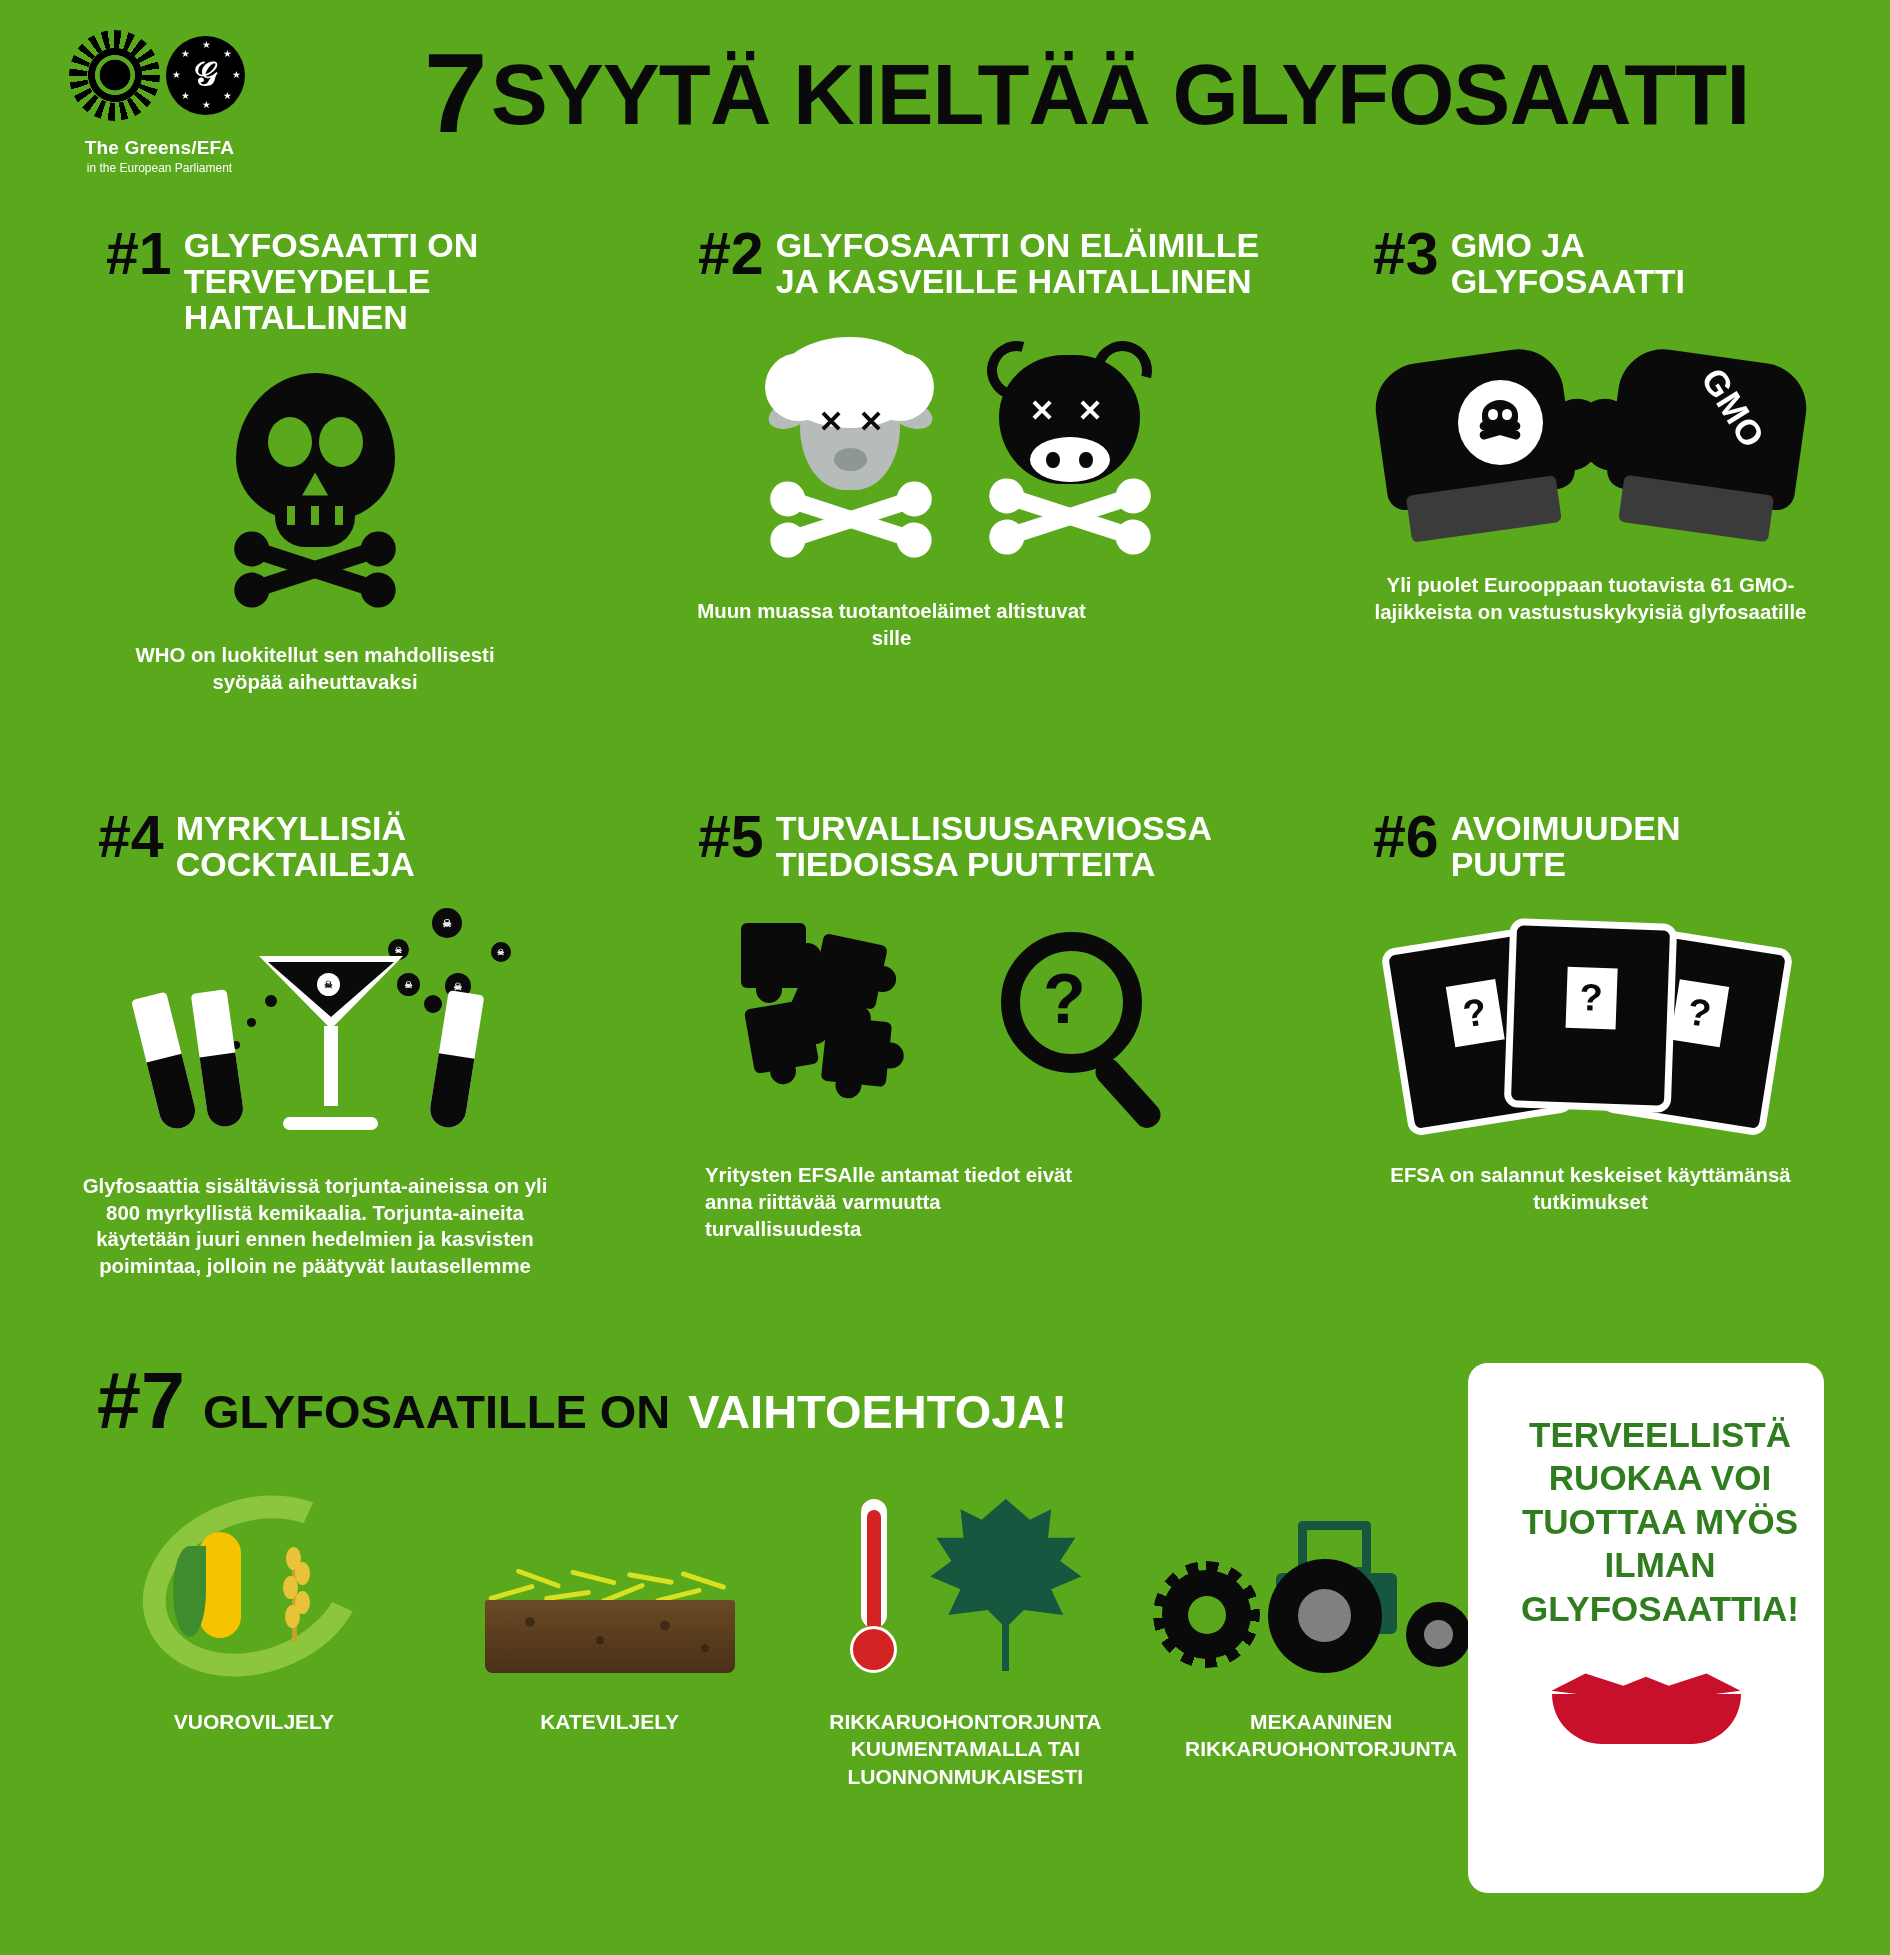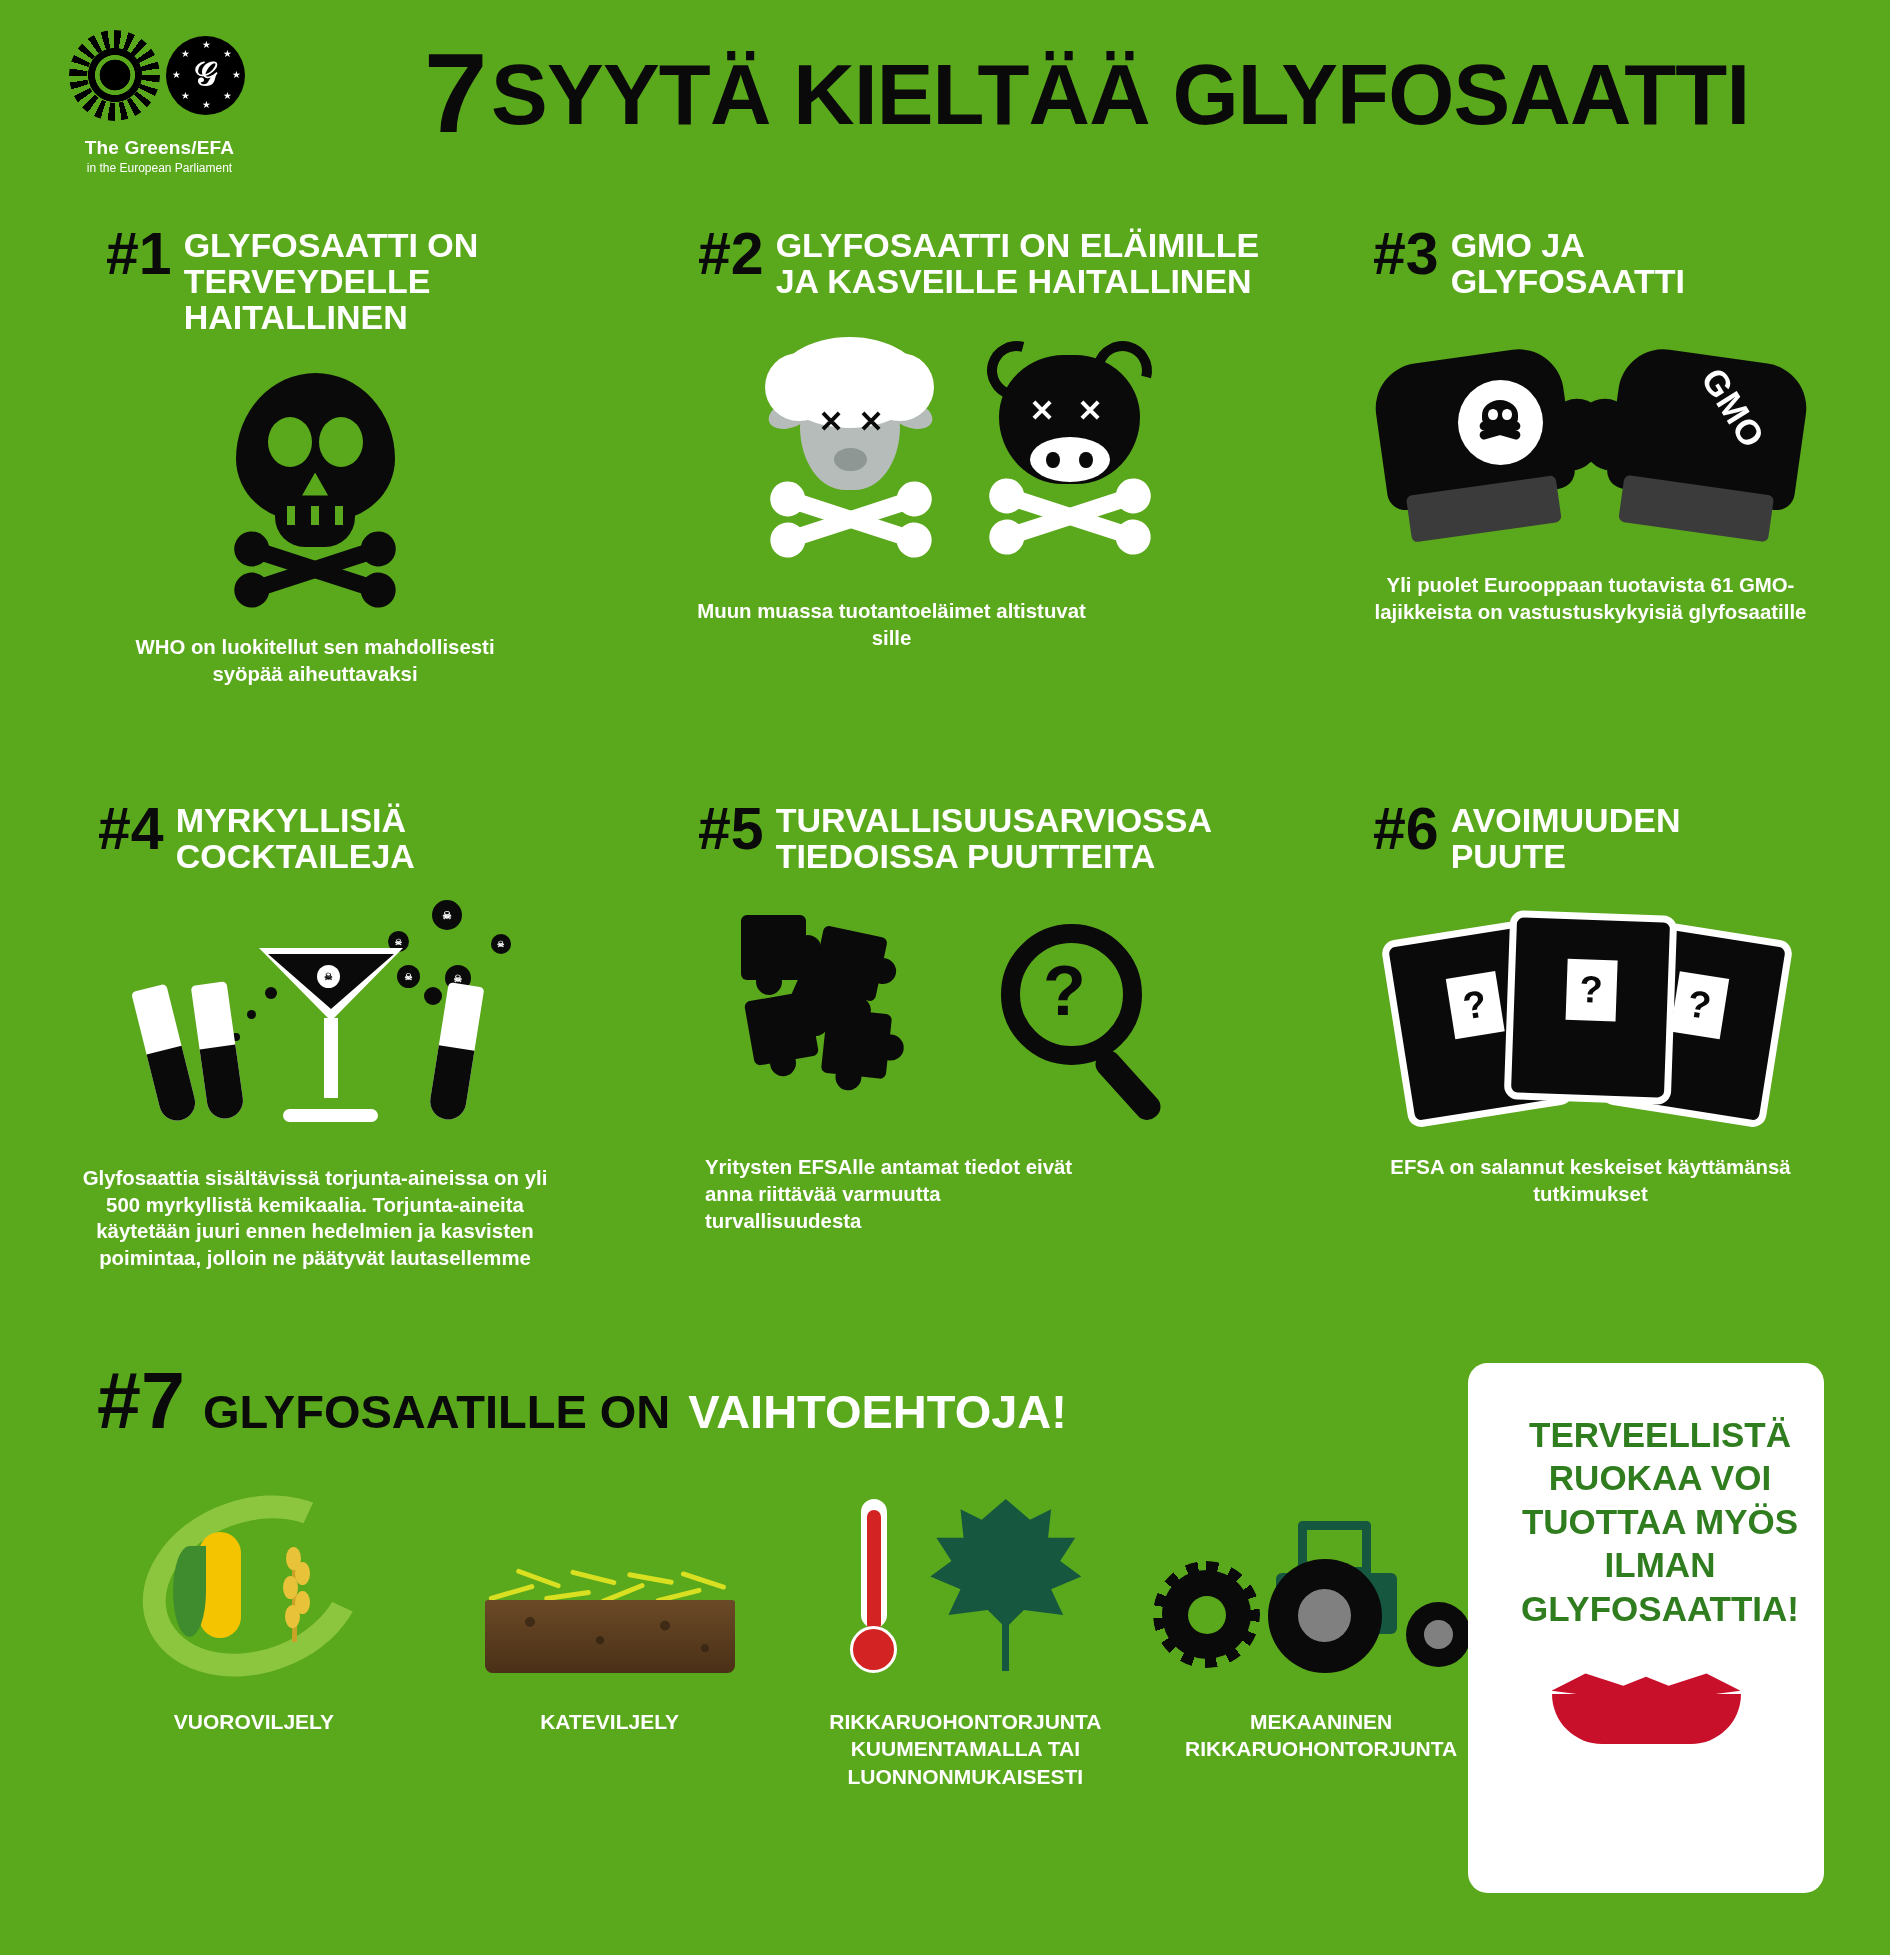--- a/index.html
+++ b/index.html
@@ -272,21 +272,21 @@
             </div>
           <div class="jaw">
               <div class="jawmid"></div>
             </div>
           <div class="bones">
               <div class="bone a"></div>
               <div class="bone b"></div>
             </div>
         </div>
       </div>
-      <div class="cap" style="margin-top:23px;padding:0 83px;">WHO on luokitellut sen mahdollisesti syöpää aiheuttavaksi</div>
+      <div class="cap" style="margin-top:31px;padding:0 83px;">WHO on luokitellut sen mahdollisesti syöpää aiheuttavaksi</div>
     </div>
 
     <div class="cell" style="width:660px;padding:0 30px;box-sizing:border-box;">
       <div class="hdr" style="margin-left:38px;">
         <div class="hash">#2</div>
         <div class="htxt" style="max-width:500px;">GLYFOSAATTI ON ELÄIMILLE JA KASVEILLE HAITALLINEN</div>
       </div>
       <div class="art" style="height:250px;margin-top:26px;">
         <div class="animals">
           <div class="sheep">
@@ -382,21 +382,21 @@
             </div>
           <div class="glassbox">
             <div class="bowl"></div>
               <div class="liq"></div>
             <span class="bub" style="left:58px;top:16.7px;width:23px;height:23px;background:#fff;color:#0a0a0a;font-size:9.8px;">☠</span>
             <div class="stem"></div>
               <div class="foot"></div>
           </div>
         </div>
       </div>
-      <div class="cap" style="margin-top:12px;padding:0 30px;">Glyfosaattia sisältävissä torjunta-aineissa on yli 500 myrkyllistä kemikaalia. Torjunta-aineita käytetään juuri ennen hedelmien ja kasvisten poimintaa, jolloin ne päätyvät lautasellemme</div>
+      <div class="cap" style="margin-top:12px;padding:0 30px;">Glyfosaattia sisältävissä torjunta-aineissa on yli 800 myrkyllistä kemikaalia. Torjunta-aineita käytetään juuri ennen hedelmien ja kasvisten poimintaa, jolloin ne päätyvät lautasellemme</div>
     </div>
 
     <div class="cell" style="width:660px;padding:0 30px;box-sizing:border-box;">
       <div class="hdr" style="margin-left:38px;">
         <div class="hash">#5</div>
         <div class="htxt" style="max-width:424px;">TURVALLISUUSARVIOSSA TIEDOISSA PUUTTEITA</div>
       </div>
       <div class="art" style="height:242px;margin-top:19.7px;">
         <div class="puzzlewrap">
           <div class="pz" style="left:15px;top:10.6px;"></div>

